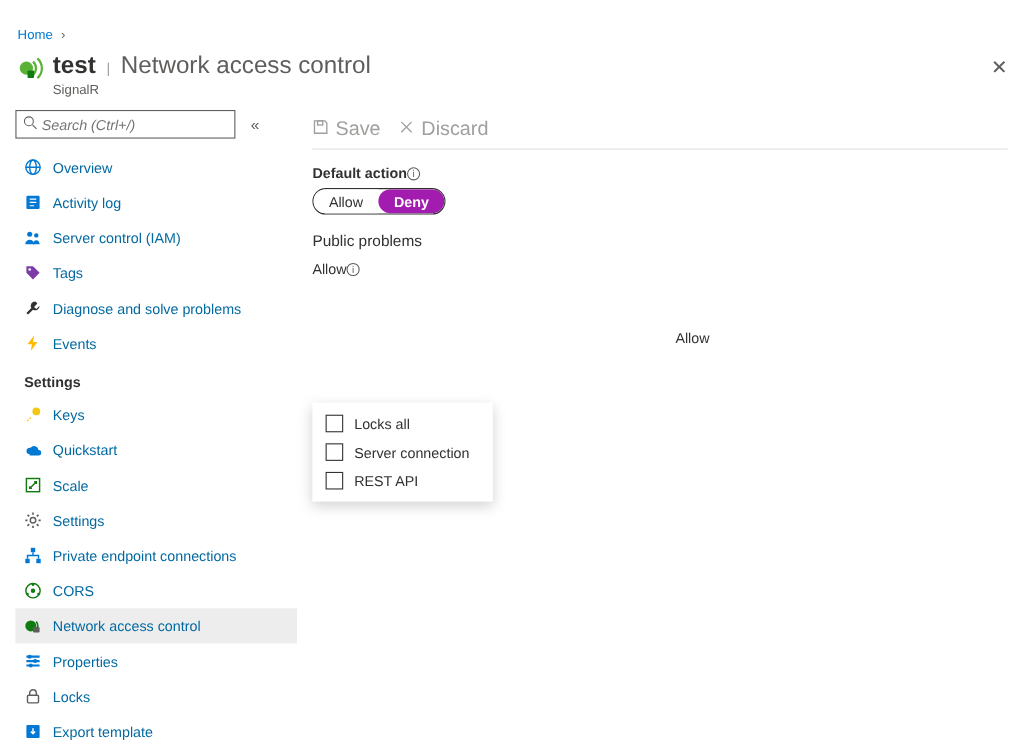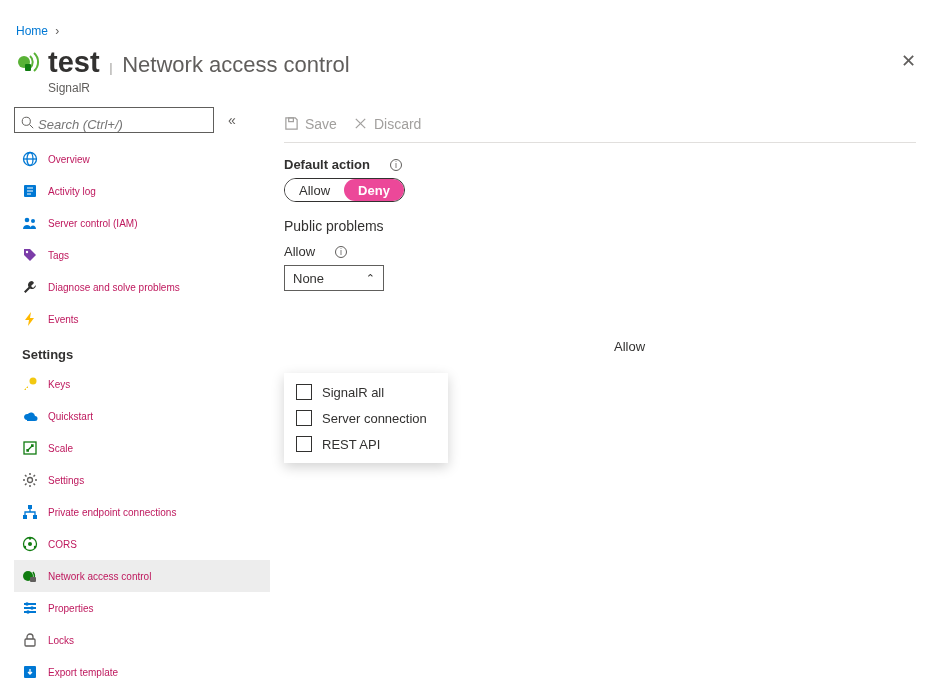--- a/index.html
+++ b/index.html
@@ -4,50 +4,50 @@
 <style>
 * { box-sizing: border-box; margin: 0; padding: 0; }
 body { font-family: "Segoe UI", Arial, sans-serif; font-size: 13px; color: #323130; background: #fff; width: 940px; height: 685px; overflow: hidden; }
 
 .breadcrumb { padding: 24px 16px 4px; font-size: 12px; color: #0078d4; }
 .breadcrumb a { color: #0078d4; text-decoration: none; }
 .breadcrumb .chev { color: #605e5c; margin-left: 4px; }
 
 .header-row { display: flex; align-items: flex-start; padding: 4px 16px 8px; }
 .header-icon { width: 24px; height: 24px; margin-right: 8px; margin-top: 4px; position: relative; }
-.header-title { font-size: 29px; font-weight: 600; color: #323130; }
+.header-title { font-size: 22px; font-weight: 600; color: #323130; }
 .header-page { font-size: 22px; font-weight: 400; color: #605e5c; }
 .header-sep { color: #a19f9d; font-weight: 300; margin: 0 6px; }
 .header-sub { font-size: 12px; color: #605e5c; margin-top: 2px; }
 .close-x { margin-left: auto; font-size: 18px; color: #605e5c; cursor: pointer; padding: 4px 8px; }
 
 .body-row { display: flex; height: calc(100% - 70px); }
 
 .sidebar { width: 270px; padding: 4px 0 0 14px; }
 .search-row { display: flex; align-items: center; gap: 14px; margin-bottom: 10px; }
-.search-box { display: flex; align-items: flex-end; border: 1px solid #605e5c; width: 200px; height: 26px; padding: 0 6px; }
+.search-box { display: flex; align-items: center; border: 1px solid #605e5c; width: 200px; height: 26px; padding: 0 6px; }
 .search-box input { border: none; outline: none; font-size: 13px; width: 100%; font-style: italic; color: #605e5c; }
 .collapse-chev { color: #605e5c; font-size: 14px; cursor: pointer; }
 
 .nav-item { display: flex; align-items: center; height: 32px; padding: 0 8px; cursor: pointer; gap: 10px; }
 .nav-item.selected { background: #ededed; }
 .nav-icon { width: 16px; height: 16px; display: flex; align-items: center; justify-content: center; flex-shrink: 0; }
-.nav-label { font-size: 10px; color: #be185d; }
+.nav-label { font-size: 13px; color: #0369a1; }
 .section-label { font-size: 13px; font-weight: 600; padding: 12px 8px 6px; color: #323130; }
 
 .main { flex: 1; padding: 4px 24px 0 14px; position: relative; }
 .toolbar { display: flex; align-items: center; gap: 16px; height: 36px; border-bottom: 1px solid #e1dfdd; margin-bottom: 14px; }
-.tool-btn { display: flex; align-items: flex-start; gap: 6px; color: #a19f9d; cursor: pointer; font-size: 14px; }
-
-.field-label-row { display: flex; align-items: center; gap: 20px; font-size: 13px; font-weight: 600; margin-bottom: 6px; }
+.tool-btn { display: flex; align-items: flex-end; gap: 6px; color: #a19f9d; cursor: pointer; font-size: 18px; }
+
+.field-label-row { display: flex; align-items: center; gap: 0; font-size: 13px; font-weight: 600; margin-bottom: 6px; }
 .info-icon { width: 12px; height: 12px; border: 1px solid #605e5c; border-radius: 50%; font-size: 9px; display: flex; align-items: center; justify-content: center; color: #605e5c; font-weight: normal; }
 
 .toggle-pill { display: inline-flex; border: 1px solid #323130; border-radius: 14px; overflow: hidden; height: 24px; margin-bottom: 16px; }
 .toggle-opt { padding: 0 14px; display: flex; align-items: center; font-size: 13px; cursor: pointer; }
-.toggle-opt.active { background: #ec4899; color: #fff; border-radius: 12px; font-weight: 600; }
+.toggle-opt.active { background: #a21caf; color: #fff; border-radius: 12px; font-weight: 600; }
 .toggle-opt.inactive { background: #fff; color: #323130; }
 
 .sub-head { font-size: 14px; color: #323130; margin-bottom: 10px; }
 
 .dropdown-box { display: inline-flex; align-items: center; justify-content: space-between; border: 1px solid #605e5c; height: 26px; width: 100px; padding: 0 8px; cursor: pointer; font-size: 13px; position: relative; }
 .dropdown-chev { font-size: 11px; }
 
 .dropdown-popup { position: absolute; top: 270px; left: 14px; width: 164px; background: #fff; box-shadow: 0 4px 12px rgba(0,0,0,0.18); padding: 6px 0; z-index: 10; }
 .dd-item { display: flex; align-items: center; gap: 10px; padding: 5px 12px; cursor: pointer; font-size: 13px; }
 .dd-check { width: 16px; height: 16px; border: 1px solid #323130; flex-shrink: 0; }
@@ -292,29 +292,25 @@
       <div class="toggle-opt inactive">Allow</div>
       <div class="toggle-opt active">Deny</div>
     </div>
 
     <div class="sub-head">Public problems</div>
 
     <div class="field-label-row" style="font-weight:400">
       <span>Allow</span>
       <span class="info-icon">i</span>
     </div>
-    <div class="dropdown-box">
-      <span>None</span>
-      <span class="dropdown-chev">⌃</span>
-    </div>
 
     <div class="dropdown-popup" id="dd-popup">
         <div class="dd-item">
           <span class="dd-check"></span>
-          <span>SignalR all</span>
+          <span>Locks all</span>
         </div>
         <div class="dd-item">
           <span class="dd-check"></span>
           <span>Server connection</span>
         </div>
         <div class="dd-item">
           <span class="dd-check"></span>
           <span>REST API</span>
         </div>
       </div>

